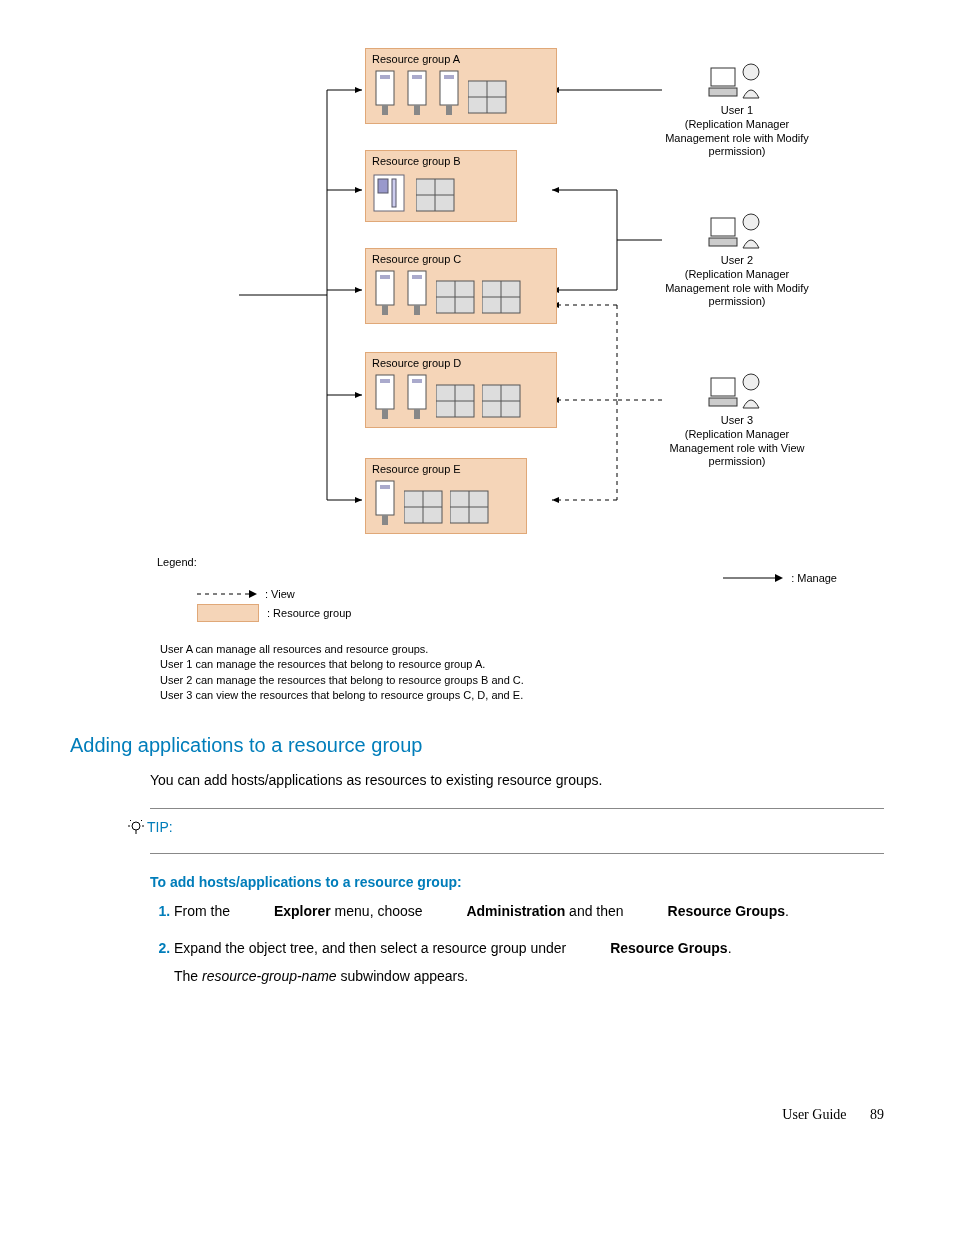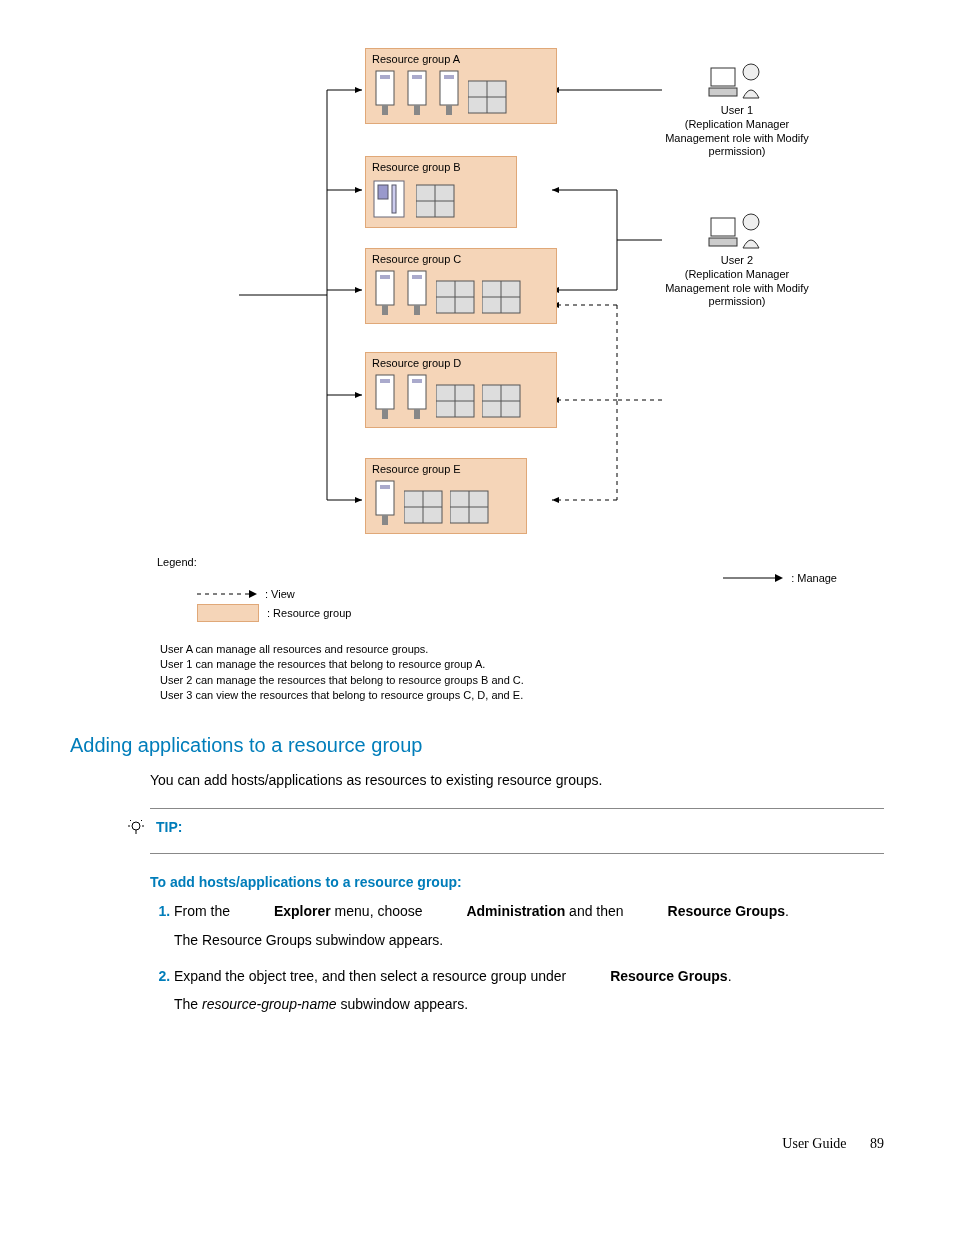--- a/index.html
+++ b/index.html
@@ -84,24 +84,24 @@
     border: none;
     border-top: 1px solid #888;
     margin: 18px 0 10px 80px;
   }
   .tip-block {
     margin-left: 80px;
     font-family: "Trebuchet MS", Arial, sans-serif;
   }
   .tip-head {
     color: #007dba;
-    font-weight: bold;
+    font-weight: normal;
     font-size: 14px;
     display: flex;
-    gap: 12px;
+    gap: 3px;
     margin-left: -22px;
   }
   .tip-body {
     font-size: 14px;
     line-height: 1.5;
     margin-top: 4px;
   }
   .subhead {
     color: #007dba;
     font-weight: bold;
@@ -184,21 +184,21 @@
               <rect x="10" y="36" width="6" height="10" fill="#888"></rect>
             </svg>
           <svg class="mini" width="40" height="40">
               <rect x="0" y="4" width="38" height="32" fill="#ddd" stroke="#555"></rect>
               <line x1="19" y1="4" x2="19" y2="36" stroke="#555"></line>
               <line x1="0" y1="20" x2="38" y2="20" stroke="#555"></line>
             </svg>
         </div>
       </div>
 
-      <div class="rg" style="left:248px; top:116px; width:138px;">
+      <div class="rg" style="left:248px; top:110px; width:138px;">
         <span class="lbl">Resource group B</span>
         <div class="icons">
           <svg class="mini" width="38" height="44">
               <rect x="2" y="4" width="30" height="36" fill="#fff" stroke="#667"></rect>
               <rect x="6" y="8" width="10" height="14" fill="#99c" stroke="#556"></rect>
               <rect x="20" y="8" width="4" height="28" fill="#cce" stroke="#556"></rect>
             </svg>
           <svg class="mini" width="40" height="40">
               <rect x="0" y="4" width="38" height="32" fill="#ddd" stroke="#555"></rect>
               <line x1="19" y1="4" x2="19" y2="36" stroke="#555"></line>
@@ -300,20 +300,32 @@
           <rect x="2" y="28" width="28" height="8" fill="#ccc" stroke="#333"></rect>
           <circle cx="44" cy="12" r="8" fill="#eee" stroke="#333"></circle>
           <path d="M36 38 Q44 22 52 38 Z" fill="#eee" stroke="#333"></path>
         </svg>
         <div class="cap">
           <span>User 2</span><br>
           <span>(Replication Manager Management role with Modify permission)</span>
         </div>
       </div>
 
+      <div class="person" style="left:540px; top:330px;">
+        <svg width="60" height="42" style="display:block;margin:0 auto;">
+          <rect x="4" y="8" width="24" height="18" fill="#fff" stroke="#333"></rect>
+          <rect x="2" y="28" width="28" height="8" fill="#ccc" stroke="#333"></rect>
+          <circle cx="44" cy="12" r="8" fill="#eee" stroke="#333"></circle>
+          <path d="M36 38 Q44 22 52 38 Z" fill="#eee" stroke="#333"></path>
+        </svg>
+        <div class="cap">
+          <span>User 3</span><br>
+          <span>(Replication Manager Management role with View permission)</span>
+        </div>
+      </div>
 
     </div>
 
     <div style="margin-top:6px; font-size:11px; margin-left:40px;">
       <div>Legend:</div>
       <div class="legend-row" style="margin-left:40px;justify-content:flex-end;">
         <svg width="60" height="12">
             <line x1="0" y1="6" x2="52" y2="6" stroke="#000"></line>
             <path d="M52 2 L60 6 L52 10 Z" fill="#000"></path>
           </svg>
@@ -360,21 +372,20 @@
     </div>
   </div>
 
   <hr class="hr">
 
   <div class="subhead">To add hosts/applications to a resource group:</div>
 
   <ol class="steps">
     <li>
       <span>From the </span><b>Explorer</b><span> menu, choose </span><b>Administration</b><span> and then </span><b>Resource Groups</b><span>.</span>
-      <span class="sub">The Resource Groups subwindow appears.</span>
     </li>
     <li>
       <span>Expand the object tree, and then select a resource group under </span><b>Resource Groups</b><span>.</span>
       <span class="sub">
         <span>The </span><i>resource-group-name</i><span> subwindow appears.</span>
       </span>
     </li>
   </ol>
 
   <div class="footer">

